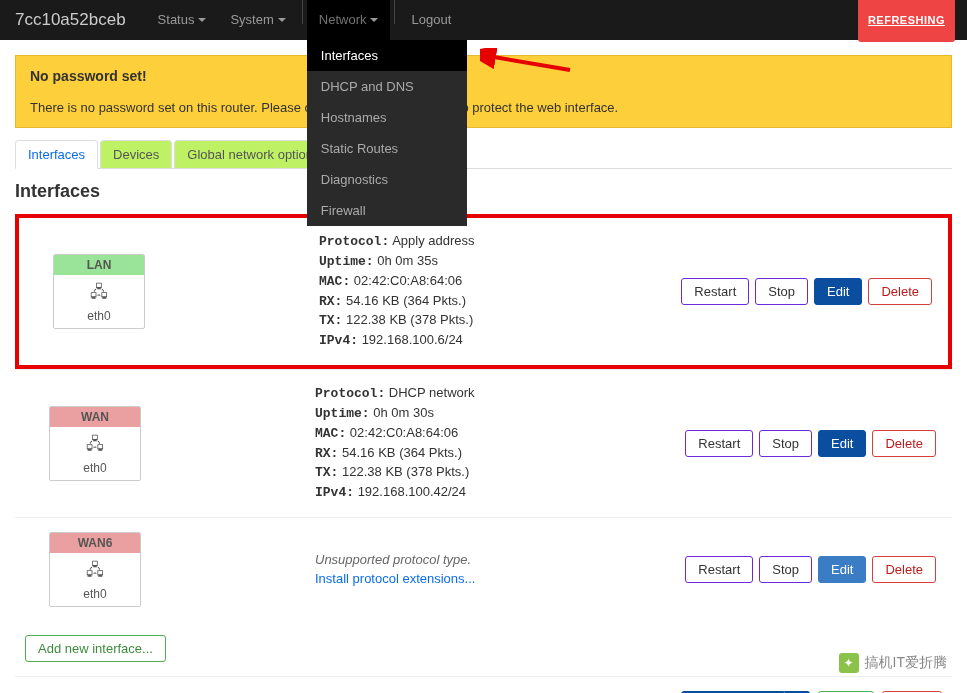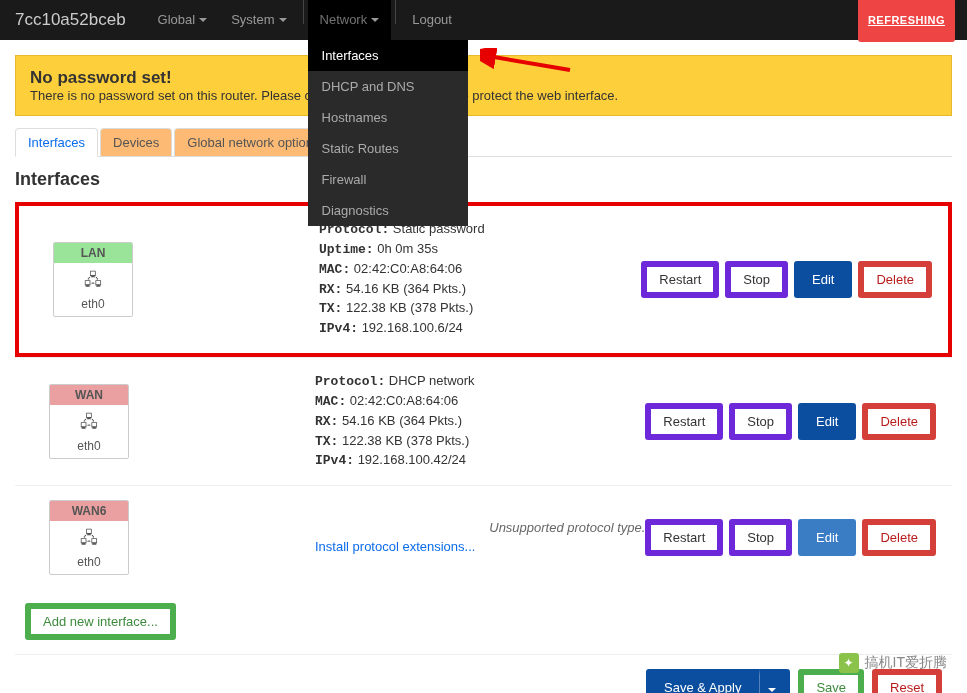--- a/index.html
+++ b/index.html
@@ -12,41 +12,41 @@
 .navbar-link.active { background: #000; color: #737373; }
 .caret { display: inline-block; width: 0; height: 0; margin-left: 4px; border-left: 4px solid transparent; border-right: 4px solid transparent; border-top: 4px solid #999; }
 .navbar-sep { width: 1px; height: 24px; background: #444; margin: 0 4px; }
 .refresh-badge { position: absolute; right: 12px; background: #ef4444; color: #fff; padding: 16px 10px; border-radius: 3px; font-size: 11px; font-weight: bold; letter-spacing: 0.5px; text-decoration: underline; }
 .dropdown { position: absolute; top: 40px; left: 0; background: #2a2a2a; min-width: 160px; z-index: 100; }
 .dropdown-item { color: #aaa; padding: 8px 14px; font-size: 13px; cursor: pointer; }
 .dropdown-item.active { background: #000; color: #fff; }
 .arrow { position: absolute; top: 48px; left: 480px; z-index: 101; }
 .container { padding: 15px; }
 .alert { background: #fdcf3a; border: 1px solid #e5b92f; padding: 12px 14px; margin-bottom: 12px; }
-.alert-title { font-weight: bold; font-size: 17px; margin-bottom: 0; }
+.alert-title { font-weight: bold; font-size: 14px; margin-bottom: 16px; }
 .alert-text { font-size: 13px; }
 .tabs { display: flex; border-bottom: 1px solid #ddd; margin-bottom: 12px; }
-.tab { padding: 6px 12px; border: 1px solid #ddd; border-bottom: none; background: #fdba74; color: #555; margin-right: 2px; border-radius: 4px 4px 0 0; cursor: pointer; font-size: 13px; }
+.tab { padding: 6px 12px; border: 1px solid #ddd; border-bottom: none; background: #bef264; color: #555; margin-right: 2px; border-radius: 4px 4px 0 0; cursor: pointer; font-size: 13px; }
 .tab.active { background: #fff; color: #0b6cea; border-bottom: 1px solid #fff; margin-bottom: -1px; }
 h2 { font-size: 18px; font-weight: bold; margin: 10px 0 12px 0; }
 .iface-row { display: flex; align-items: center; padding: 14px 10px; border-top: 1px solid #eee; }
 .iface-row.highlight { border: 4px solid #e60000; }
 .iface-badge-col { width: 290px; display: flex; justify-content: flex-start; padding-left: 24px; }
-.iface-badge { width: 80px; border: 1px solid #ccc; border-radius: 2px; overflow: hidden; background: #fff; }
+.iface-badge { width: 92px; border: 1px solid #ccc; border-radius: 2px; overflow: hidden; background: #fff; }
 .iface-head { text-align: center; padding: 3px 0; font-size: 12px; font-weight: bold; color: #555; }
 .iface-head.green { background: #9ae49a; }
 .iface-head.red { background: #eaa0a0; }
 .iface-body { text-align: center; padding: 5px 0; font-size: 12px; color: #555; }
 .iface-icon { display: block; margin: 0 auto 2px auto; font-size: 16px; }
 .iface-info { flex: 1; font-size: 13px; line-height: 1.45; }
 .iface-info .k { font-weight: bold; font-family: Liberation Mono, monospace; }
-.iface-info .unsupported { font-style: italic; color: #666; text-align: right; }
+.iface-info .unsupported { font-style: italic; color: #666; }
 .iface-info a { color: #0b6cea; text-decoration: none; }
 .iface-actions { display: flex; gap: 6px; padding-right: 6px; }
-.btn { padding: 5px 12px; border: 6px solid #6d28d9; background: #fff; border-radius: 3px; font-size: 13px; cursor: pointer; color: #333; }
+.btn { padding: 5px 12px; border: 1px solid #6d28d9; background: #fff; border-radius: 3px; font-size: 13px; cursor: pointer; color: #333; }
 .btn-primary { background: #0b4ea0; border-color: #0b4ea0; color: #fff; }
 .btn-primary-light { background: #3b7dc5; border-color: #3b7dc5; color: #fff; }
 .btn-danger-o { border-color: #d43f3a; color: #b91c1c; background: #fff; }
 .btn-success-o { border-color: #4cae4c; color: #3d8b3d; background: #fff; }
 .add-row { padding: 14px 10px; }
 .footer-actions { border-top: 1px solid #eee; padding: 14px 10px; display: flex; justify-content: flex-end; gap: 8px; align-items: center; }
 .btn-group { display: flex; }
 .btn-group .btn { border-radius: 0; }
 .btn-group .btn:first-child { border-radius: 3px 0 0 3px; }
 .btn-group .btn:last-child { border-radius: 0 3px 3px 0; border-left: 1px solid rgba(255,255,255,0.3); padding: 5px 8px; }
@@ -55,43 +55,43 @@
 .wm-icon { width: 20px; height: 20px; background: #8bc34a; border-radius: 3px; display: inline-flex; align-items: center; justify-content: center; color: #fff; font-size: 12px; }
 </style>
 </head>
 <body>
 
 <div class="navbar">
   <span class="navbar-brand">7cc10a52bceb</span>
   <ul class="navbar-nav">
     <li class="navbar-item">
         <a class="navbar-link">
-          <span>Global</span>
+          <span>Status</span>
           <span class="caret"></span>
         </a>
       </li>
     <li class="navbar-item">
         <a class="navbar-link">
           <span>System</span>
           <span class="caret"></span>
         </a>
       </li>
     <li class="navbar-sep"></li>
     <li class="navbar-item">
       <a class="navbar-link active">
           <span>Network</span>
           <span class="caret"></span>
         </a>
       <div class="dropdown">
         <div class="dropdown-item active">Interfaces</div>
         <div class="dropdown-item">DHCP and DNS</div>
         <div class="dropdown-item">Hostnames</div>
         <div class="dropdown-item">Static Routes</div>
+        <div class="dropdown-item">Diagnostics</div>
         <div class="dropdown-item">Firewall</div>
-        <div class="dropdown-item">Diagnostics</div>
       </div>
     </li>
     <li class="navbar-sep"></li>
     <li class="navbar-item">
         <a class="navbar-link">Logout</a>
       </li>
   </ul>
   <span class="refresh-badge">REFRESHING</span>
 </div>
 
@@ -123,21 +123,21 @@
     <div class="iface-badge-col">
       <div class="iface-badge">
         <div class="iface-head green">LAN</div>
         <div class="iface-body">
           <span class="iface-icon">🖧</span>
           <span>eth0</span>
         </div>
       </div>
     </div>
     <div class="iface-info">
-      <div><span class="k">Protocol:</span> <span>Static password</span></div>
+      <div><span class="k">Protocol:</span> <span>Apply address</span></div>
       <div><span class="k">Uptime:</span> <span>0h 0m 35s</span></div>
       <div><span class="k">MAC:</span> <span>02:42:C0:A8:64:06</span></div>
       <div><span class="k">RX:</span> <span>54.16 KB (364 Pkts.)</span></div>
       <div><span class="k">TX:</span> <span>122.38 KB (378 Pkts.)</span></div>
       <div><span class="k">IPv4:</span> <span>192.168.100.6/24</span></div>
     </div>
     <div class="iface-actions">
       <button class="btn">Restart</button>
       <button class="btn">Stop</button>
       <button class="btn btn-primary">Edit</button>
@@ -150,20 +150,21 @@
       <div class="iface-badge">
         <div class="iface-head red">WAN</div>
         <div class="iface-body">
           <span class="iface-icon">🖧</span>
           <span>eth0</span>
         </div>
       </div>
     </div>
     <div class="iface-info">
       <div><span class="k">Protocol:</span> <span>DHCP network</span></div>
+      <div><span class="k">Uptime:</span> <span>0h 0m 30s</span></div>
       <div><span class="k">MAC:</span> <span>02:42:C0:A8:64:06</span></div>
       <div><span class="k">RX:</span> <span>54.16 KB (364 Pkts.)</span></div>
       <div><span class="k">TX:</span> <span>122.38 KB (378 Pkts.)</span></div>
       <div><span class="k">IPv4:</span> <span>192.168.100.42/24</span></div>
     </div>
     <div class="iface-actions">
       <button class="btn">Restart</button>
       <button class="btn">Stop</button>
       <button class="btn btn-primary">Edit</button>
       <button class="btn btn-danger-o">Delete</button>

